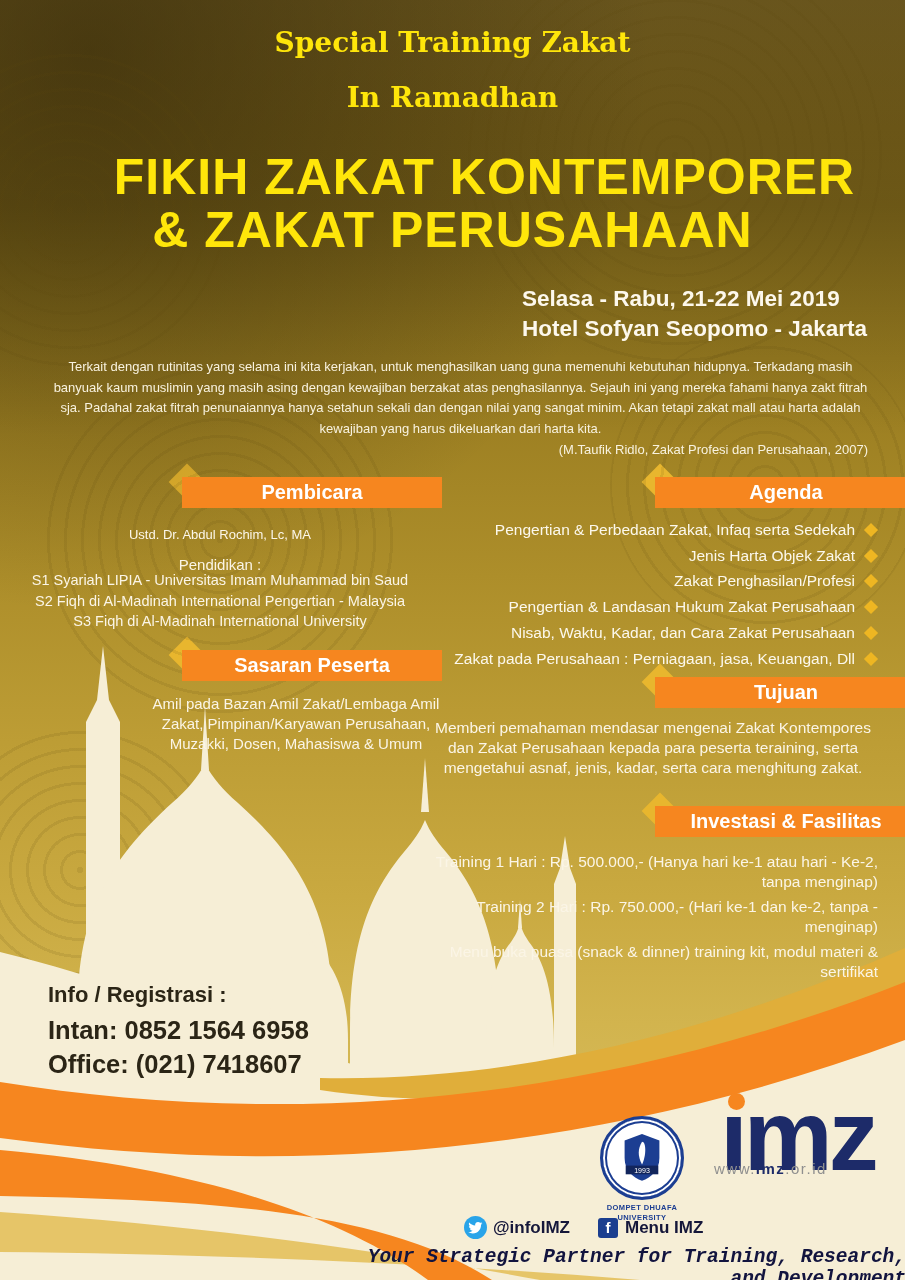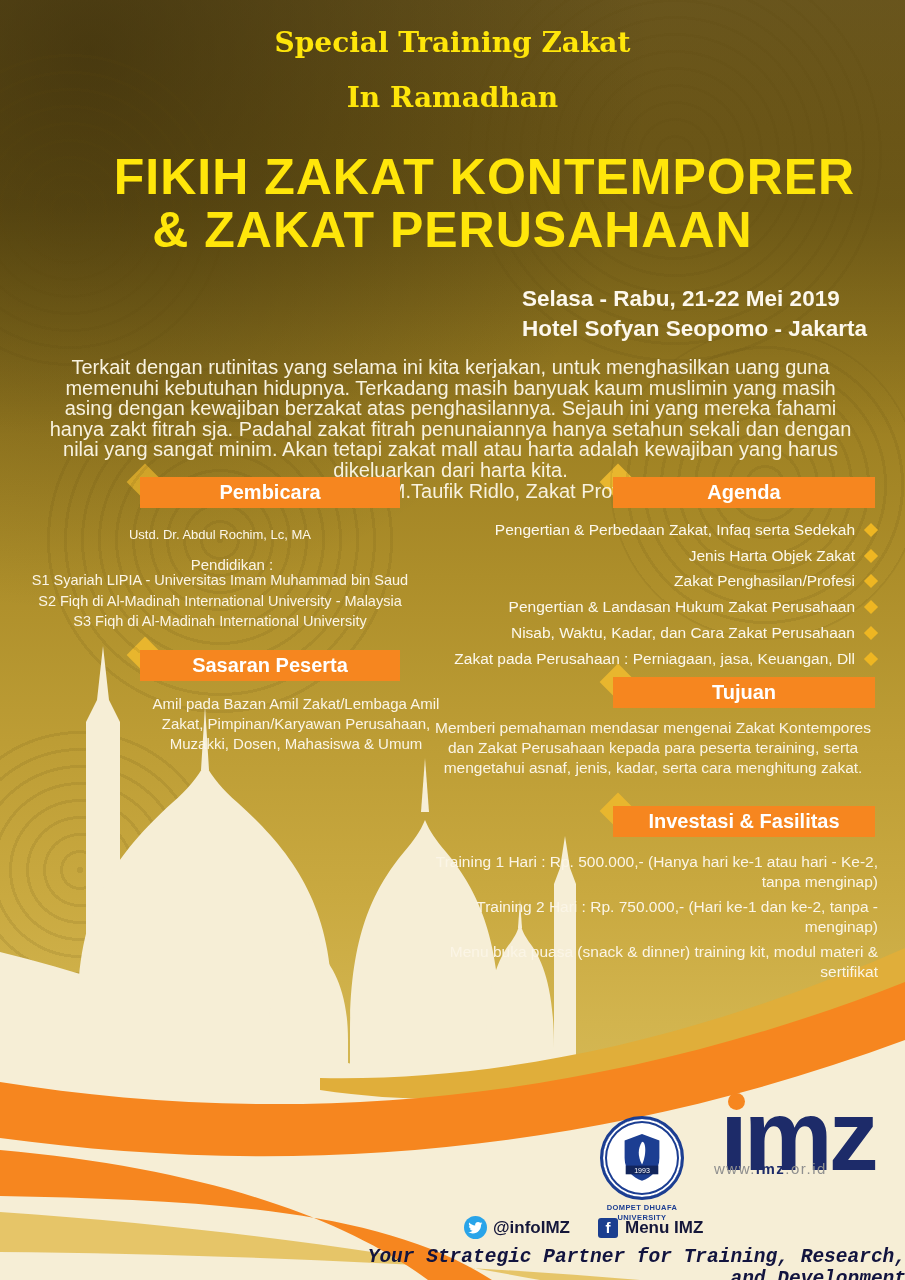--- a/index.html
+++ b/index.html
@@ -20,35 +20,35 @@
   .o3{left:40px;top:360px;width:360px;height:360px;}
   .o4{left:610px;top:330px;width:310px;height:310px;}
   .o5{left:-70px;top:720px;width:300px;height:300px;}
   svg.bg{position:absolute;inset:0;}
 
   .abs{position:absolute;}
   .title{left:0;width:905px;text-align:center;color:#ffe60a;}
   .t-serif{font-family:"DejaVu Serif",serif;font-weight:bold;font-size:28px;}
   .t-sans{font-weight:bold;font-size:50px;letter-spacing:1px;}
   .dateblock{left:522px;top:284px;color:#fdf8ec;font-weight:bold;font-size:22.5px;line-height:1.35;}
-  .intro{left:43px;top:357px;width:815px;text-align:center;color:#f8f2df;font-size:20px;line-height:20.5px;}
+  .intro{left:53px;top:357px;width:815px;text-align:center;color:#f8f2df;font-size:13px;line-height:20.5px;}
   .intro .cite{text-align:right;margin-top:1px;}
 
   .ribbon{position:absolute;height:31px;background:#f6861f;color:#fff;font-weight:bold;
-    font-size:20px;text-align:center;line-height:31px;}
+    font-size:20px;text-align:center;line-height:31px;margin-left:42px;}
   .ribbon::before{content:"";position:absolute;left:-8px;top:-8px;width:26px;height:26px;
     background:#e8b62e;transform:rotate(45deg);z-index:-1;}
   .r-pembicara{left:140px;top:477px;width:260px;}
   .r-agenda{left:613px;top:477px;width:262px;}
   .r-sasaran{left:140px;top:650px;width:260px;}
   .r-tujuan{left:613px;top:677px;width:262px;}
   .r-investasi{left:613px;top:806px;width:262px;}
 
   .speaker-name{left:20px;top:527px;width:400px;text-align:center;color:#fcf7ea;font-size:13px;}
-  .pendidikan{left:32px;top:556px;width:400px;text-align:center;color:#fbf5e6;font-size:15px;}
+  .pendidikan{left:20px;top:556px;width:400px;text-align:center;color:#fbf5e6;font-size:15px;}
   .edu{left:13px;top:572px;width:414px;text-align:center;color:#fbf5e6;font-size:14.5px;line-height:17.5px;}
   .edu div{margin-bottom:3px;}
   .sasaran-text{left:140px;top:694px;width:312px;text-align:center;color:#fbf5e6;font-size:15px;line-height:20px;}
 
   .agenda-list{left:433px;top:517px;width:443px;color:#fcf8ec;font-size:15.5px;}
   .agenda-row{height:25.8px;display:flex;justify-content:flex-end;align-items:center;}
   .diamond{width:10px;height:10px;background:#eeb622;transform:rotate(45deg);margin-left:11px;flex:0 0 auto;}
   .tujuan-text{left:428px;top:718px;width:450px;text-align:center;color:#fbf5e6;font-size:15.5px;line-height:20px;}
   .invest-list{left:428px;top:852px;width:450px;text-align:right;color:#fbf5e6;font-size:15.5px;line-height:19.5px;}
   .invest-list div{margin-bottom:6px;}
@@ -135,21 +135,21 @@
   <div class="ribbon r-pembicara">Pembicara</div>
   <div class="ribbon r-sasaran">Sasaran Peserta</div>
   <div class="ribbon r-agenda">Agenda</div>
   <div class="ribbon r-tujuan">Tujuan</div>
   <div class="ribbon r-investasi">Investasi &amp; Fasilitas</div>
 
   <div class="abs speaker-name">Ustd. Dr. Abdul Rochim, Lc, MA</div>
   <div class="abs pendidikan">Pendidikan :</div>
   <div class="abs edu">
     <div>S1 Syariah LIPIA - Universitas Imam Muhammad bin Saud</div>
-    <div>S2 Fiqh di Al-Madinah International  University - Malaysia</div>
+    <div>S2 Fiqh di Al-Madinah International  Pengertian - Malaysia</div>
     <div>S3 Fiqh di Al-Madinah International University</div>
   </div>
 
   <div class="abs sasaran-text">Amil pada Bazan Amil Zakat/Lembaga Amil Zakat, Pimpinan/Karyawan Perusahaan, Muzakki, Dosen, Mahasiswa &amp; Umum</div>
 
   <div class="abs agenda-list">
     <div class="agenda-row">
       <span>Pengertian &amp; Perbedaan Zakat, Infaq serta Sedekah</span>
       <span class="diamond"></span>
     </div>
@@ -176,20 +176,25 @@
   </div>
 
   <div class="abs tujuan-text">Memberi pemahaman mendasar mengenai Zakat Kontempores dan Zakat Perusahaan kepada para peserta teraining, serta mengetahui asnaf, jenis, kadar, serta cara menghitung zakat.</div>
 
   <div class="abs invest-list">
     <div>Training 1 Hari : Rp. 500.000,- (Hanya hari ke-1 atau hari - Ke-2, tanpa menginap)</div>
     <div>Training 2 Hari : Rp. 750.000,- (Hari ke-1 dan ke-2, tanpa - menginap)</div>
     <div>Menu buka puasa (snack &amp; dinner) training kit, modul materi &amp; sertifikat</div>
   </div>
 
+  <div class="abs reg">
+    <div class="reg-label">Info / Registrasi :</div>
+    <div class="reg-phone">Intan: 0852 1564 6958</div>
+    <div class="reg-phone">Office: (021) 7418607</div>
+  </div>
 
   <div class="abs emblem">
     <div class="emblem-circle">
       <svg width="40" height="50" viewBox="0 0 36 46">
         <path d="M18 1 L34 7 V23 C34 35 26 41 18 44 C10 41 2 35 2 23 V7 Z" fill="#1c3e92"></path>
         <path d="M18 8 C14 15 14 21 18 29 C22 21 22 8 18 8 Z" fill="#ffffff"></path>
         <rect x="3" y="30" width="30" height="8" fill="#12255c"></rect>
         <text x="18" y="36.5" font-size="6.5" fill="#ffffff" text-anchor="middle" font-family="Liberation Sans, sans-serif">1993</text>
       </svg>
     </div>

